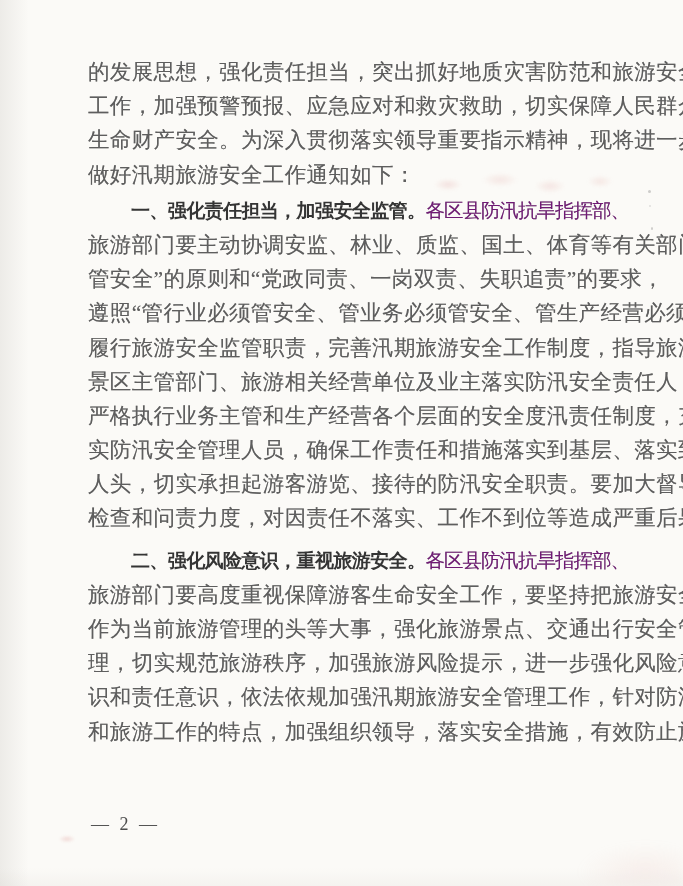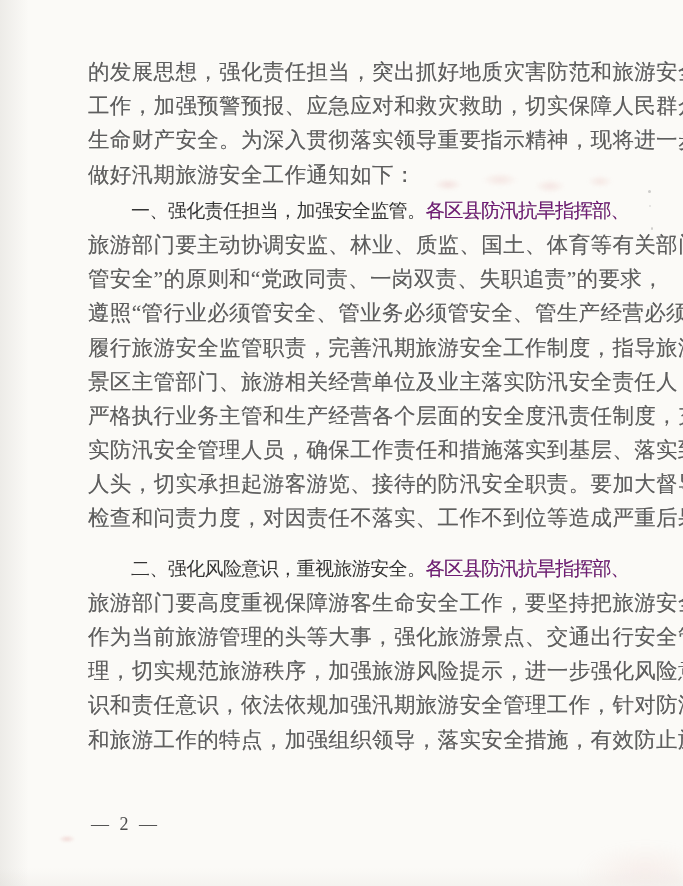--- a/index.html
+++ b/index.html
@@ -37,28 +37,28 @@
   .para { margin: 0; }
   .line {
     height: 34.2px;
     line-height: 34.2px;
     white-space: nowrap;
     letter-spacing: 0.35px;
     text-shadow: 0 0 0.4px rgba(94,94,94,0.55);
   }
 
   .sec-1 { margin-top: 2px; }
-  .sec-2 { margin-top: 16px; }
+  .sec-2 { margin-top: 8px; }
 
   .line.first { padding-left: 43px; font-size: 19.5px; }
   .line.first .rest { letter-spacing: -1px; color: #701a75; }
 
   b.heading {
     font-family: "Liberation Sans", "DejaVu Sans", sans-serif;
-    font-weight: 400;
+    font-weight: 700;
     color: #343434;
     font-size: 19px;
     letter-spacing: -0.6px;
     text-shadow: none;
   }
 
   .footer {
     position: absolute;
     left: 91px;
     top: 814px;

